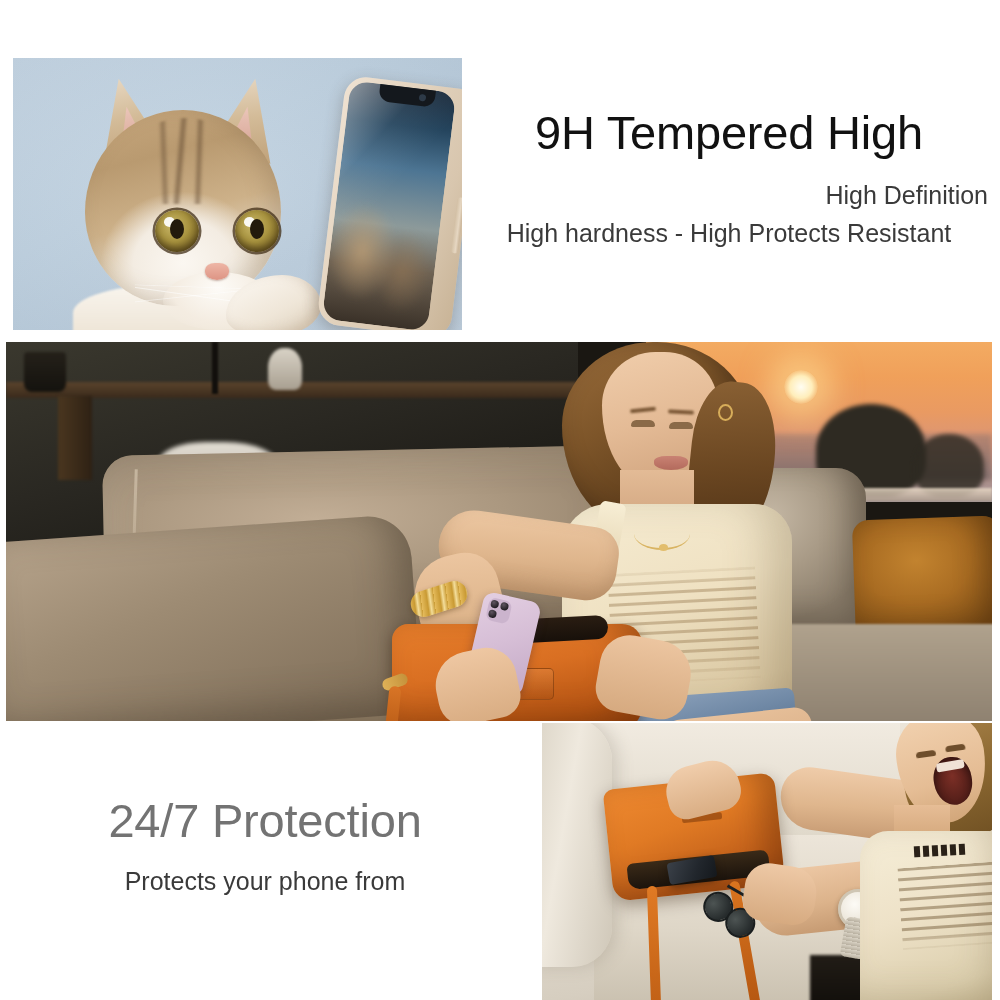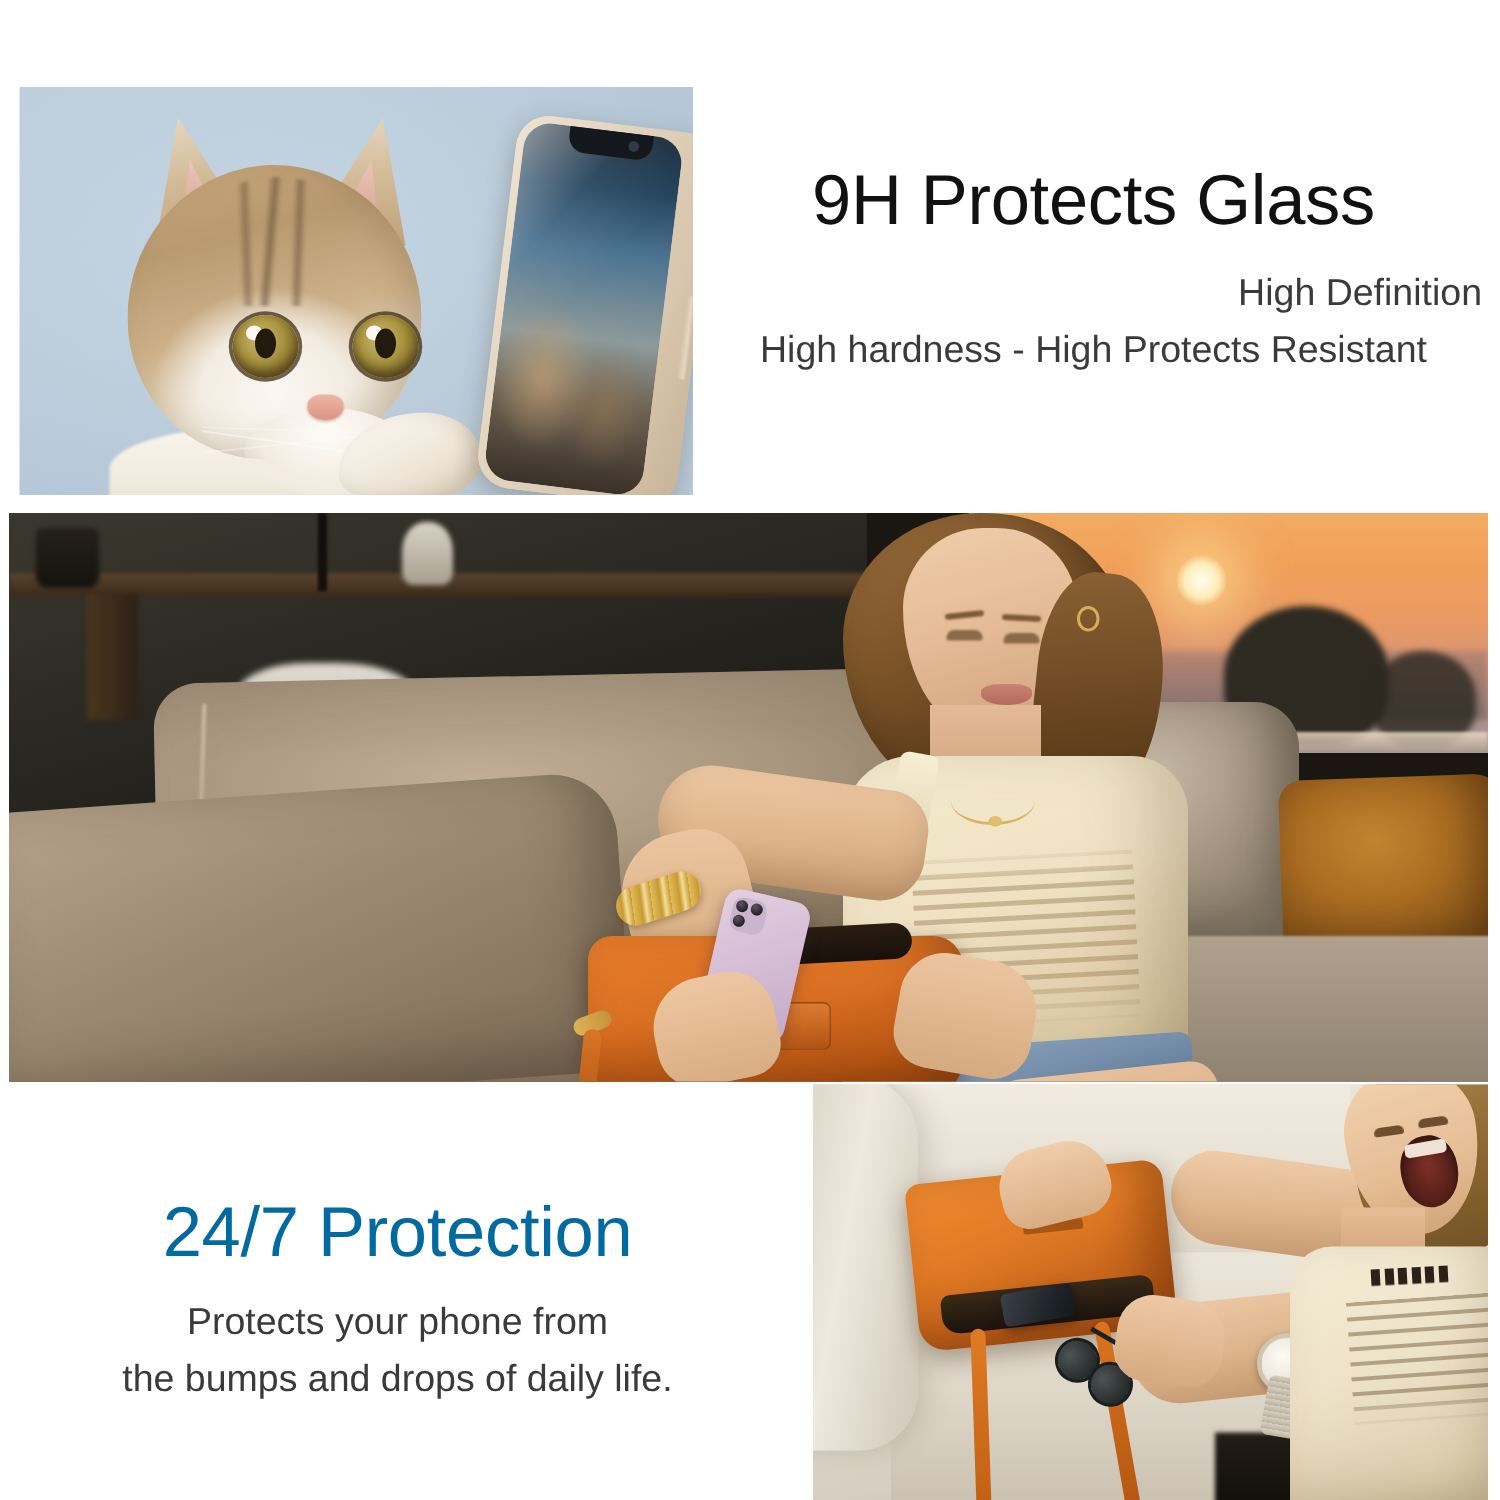--- a/index.html
+++ b/index.html
@@ -430,21 +430,21 @@
   }
   .w-leg {
     position: absolute; left: 648px; top: 372px; width: 160px; height: 70px;
     background: linear-gradient(170deg, #eac49f 0%, #d4a87e 100%);
     border-radius: 30px 18px 0 0; transform: rotate(-6deg);
   }
 
   
   #protect-text { position: absolute; left: 46px; top: 796px; width: 438px; text-align: center; }
   #protect-title {
-    font-size: 47px; line-height: 1.06; color: #0369a1; font-weight: 400;
+    font-size: 47px; line-height: 1.06; color: #737373; font-weight: 400;
     letter-spacing: -0.2px; white-space: nowrap;
   }
   .protect-sub { font-size: 25px; line-height: 1.54; color: #3a3a3a; font-weight: 400; }
   #protect-sub1 { margin-top: 16px; }
 
   
   #drop-scene {
     left: 542px; top: 723px; width: 450px; height: 277px;
     background: #ded8cd;
   }
@@ -636,21 +636,21 @@
     <div class="frame"></div>
     <div class="screen">
       <div class="reflect-cat"></div>
     </div>
     <div class="notch"></div>
     <div class="side-btn"></div>
   </div>
 </div>
 
 <div id="glass-text">
-  <div id="glass-title">9H Protects Glass</div>
+  <div id="glass-title">9H Tempered High</div>
   <div class="glass-sub" id="glass-sub1">High Definition</div>
   <div class="glass-sub" id="glass-sub2">High hardness - High Protects Resistant</div>
 </div>
 
 <div class="panel" id="sofa-scene">
 
   <div id="interior">
     <div class="shelf"></div>
     <div class="shelf-leg"></div>
     <div class="jar"></div>
@@ -715,21 +715,20 @@
       <i></i>
     </div>
   </div>
   <div class="w-hand-l"></div>
   <div class="w-hand-r"></div>
 </div>
 
 <div id="protect-text">
   <div id="protect-title">24/7 Protection</div>
   <div class="protect-sub" id="protect-sub1">Protects your phone from</div>
-  <div class="protect-sub" id="protect-sub2">the bumps and drops of daily life.</div>
 </div>
 
 <div class="panel" id="drop-scene">
   <div class="couch-bg"></div>
   <div class="couch-back"></div>
   <div class="couch-seat"></div>
   <div class="couch-arm"></div>
   <div class="floor-dark"></div>
 
   <div class="d-arm-upper"></div>

